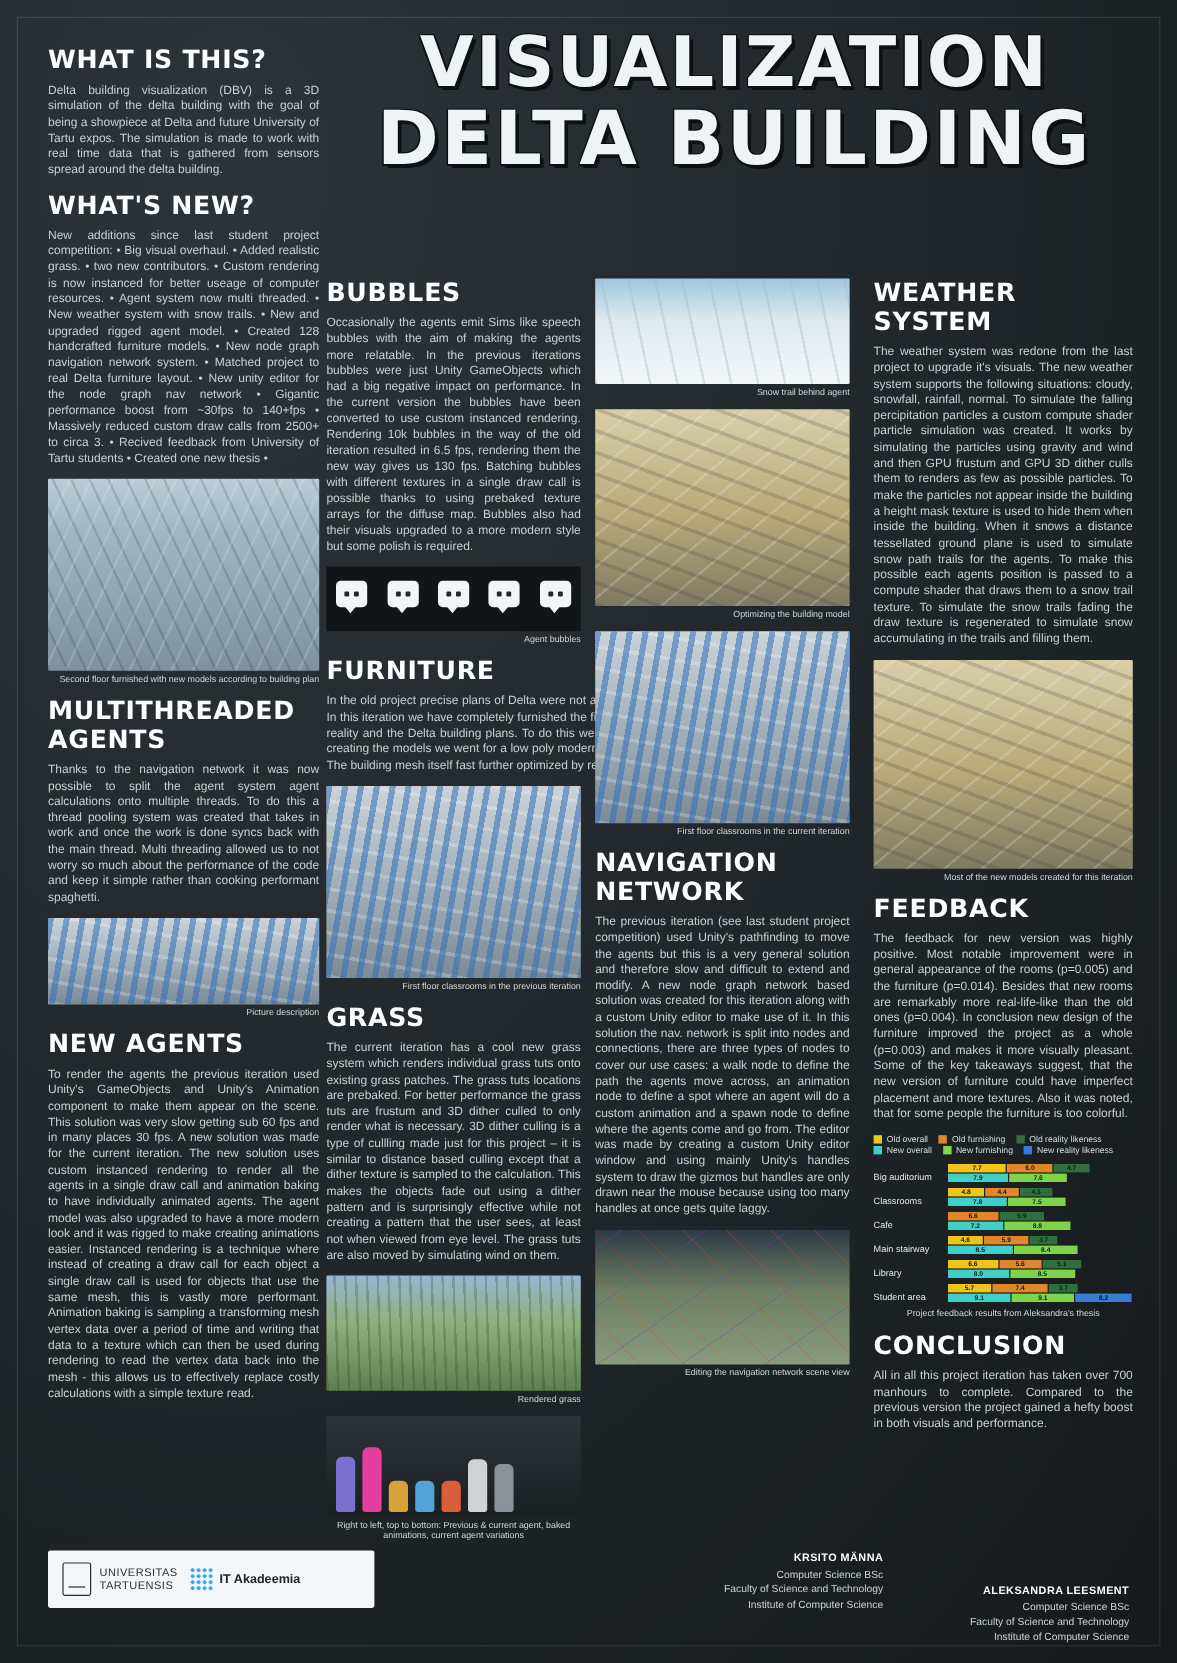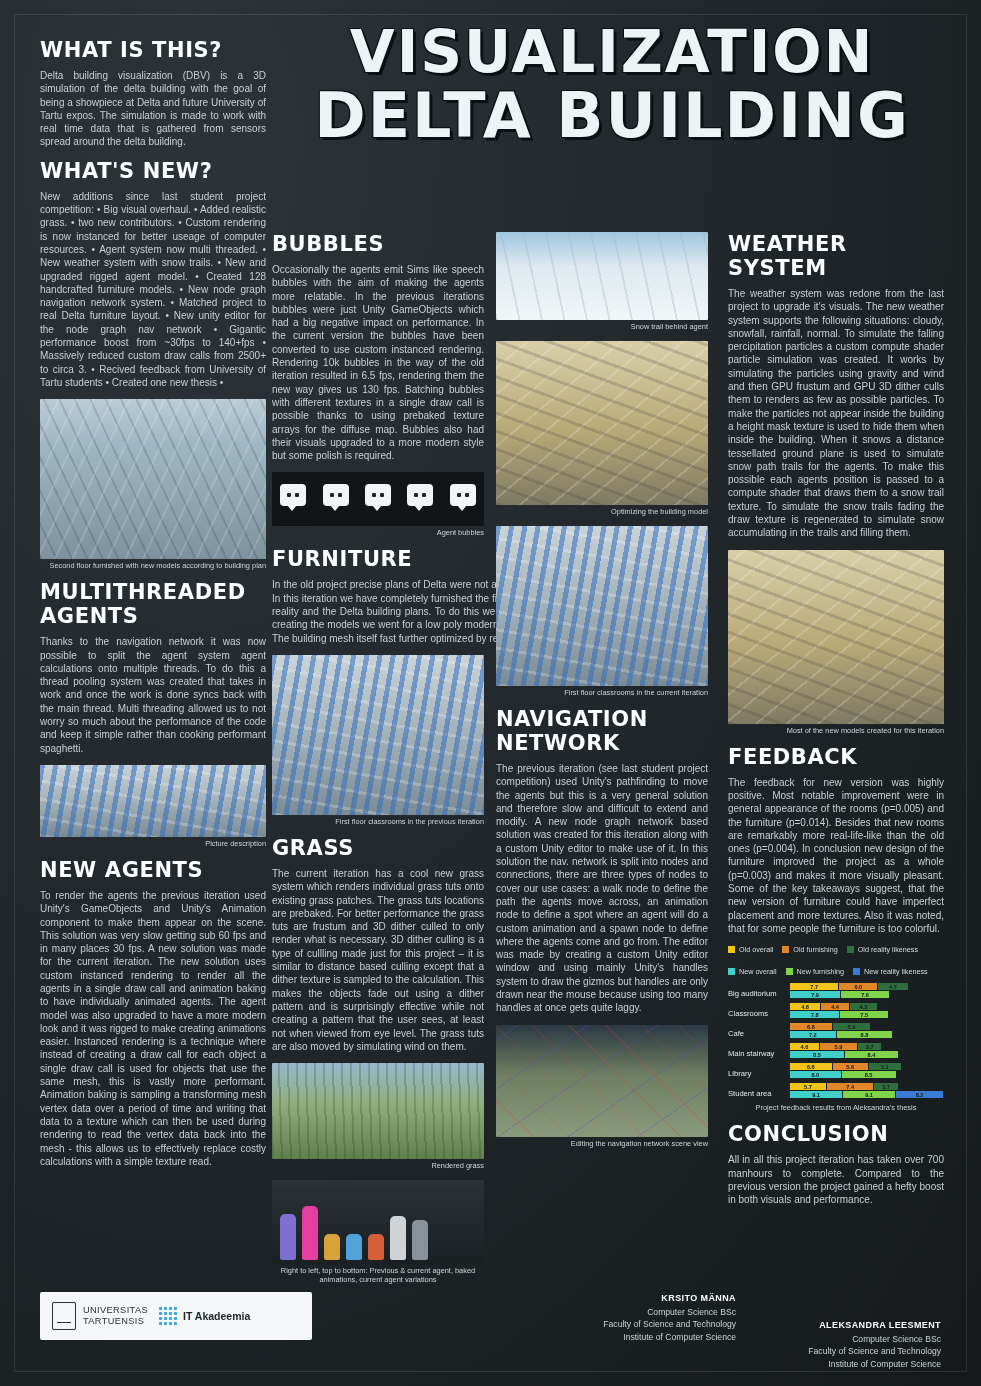--- a/index.html
+++ b/index.html
@@ -139,21 +139,21 @@
     border-left:5px solid transparent;border-right:5px solid transparent;
     border-top:6px solid #f2f4f5;
   }
   .bub .eyes{
     position:absolute;inset:0;display:flex;align-items:center;justify-content:center;
     gap:4px;
   }
   .bub .eyes i{width:4px;height:4px;background:#20262a;display:block;border-radius:1px;}
 
   
-  .legend{display:flex;flex-wrap:wrap;gap:13px 9px;margin:4px 0 7px 0;}
+  .legend{display:flex;flex-wrap:wrap;gap:0 9px;margin:4px 0 7px 0;}
   .legend .li{display:flex;align-items:center;gap:4px;font-size:7.2px;color:#d6dcdf;}
   .legend .sw{width:7px;height:7px;display:block;}
   .chart-row{display:flex;align-items:flex-end;margin-bottom:5px;}
   .chart-row .cat{
     width:62px;font-size:7.6px;color:#e3e8ea;flex:none;text-align:left;
   }
   .chart-bars{flex:1;display:flex;flex-direction:column;gap:1px;}
   .bar-line{display:flex;gap:1px;height:7px;}
   .seg{
     font-size:5.6px;color:#14181a;display:flex;align-items:center;justify-content:center;

